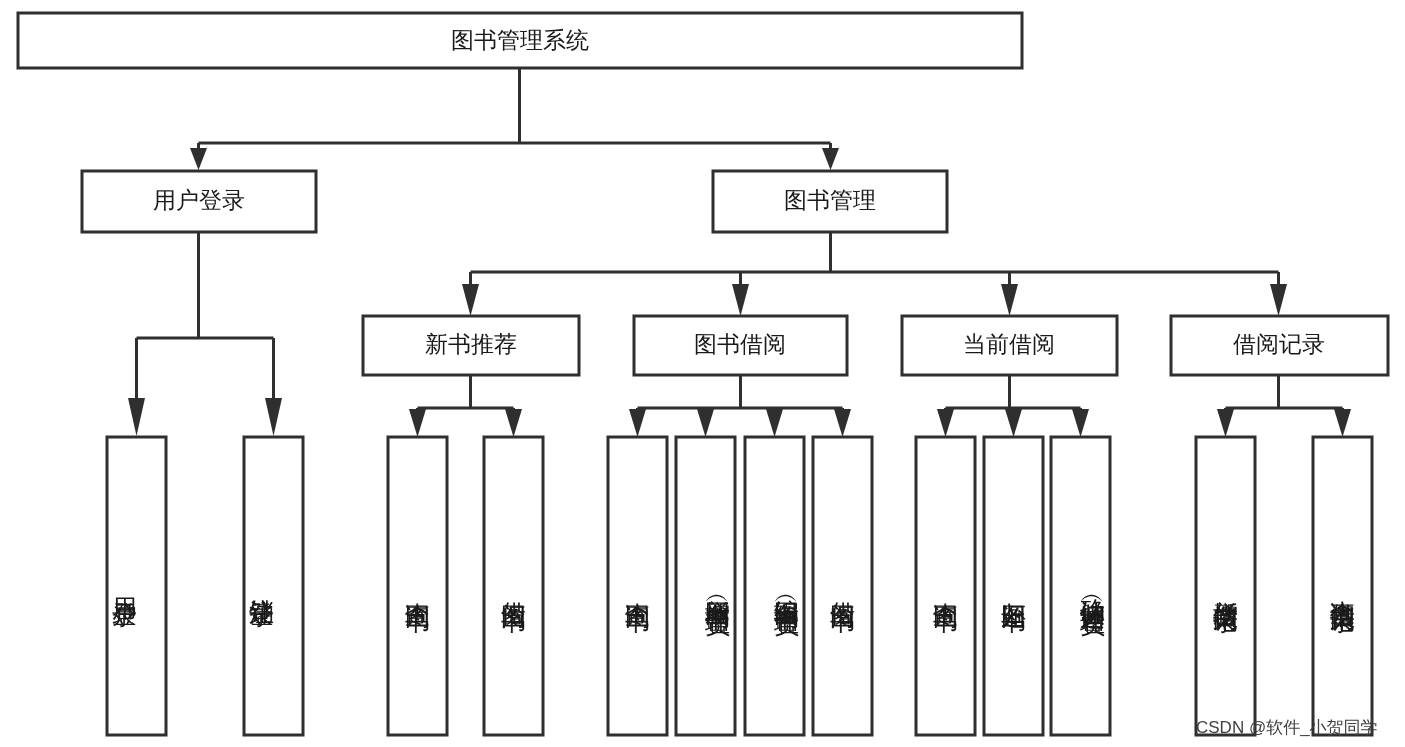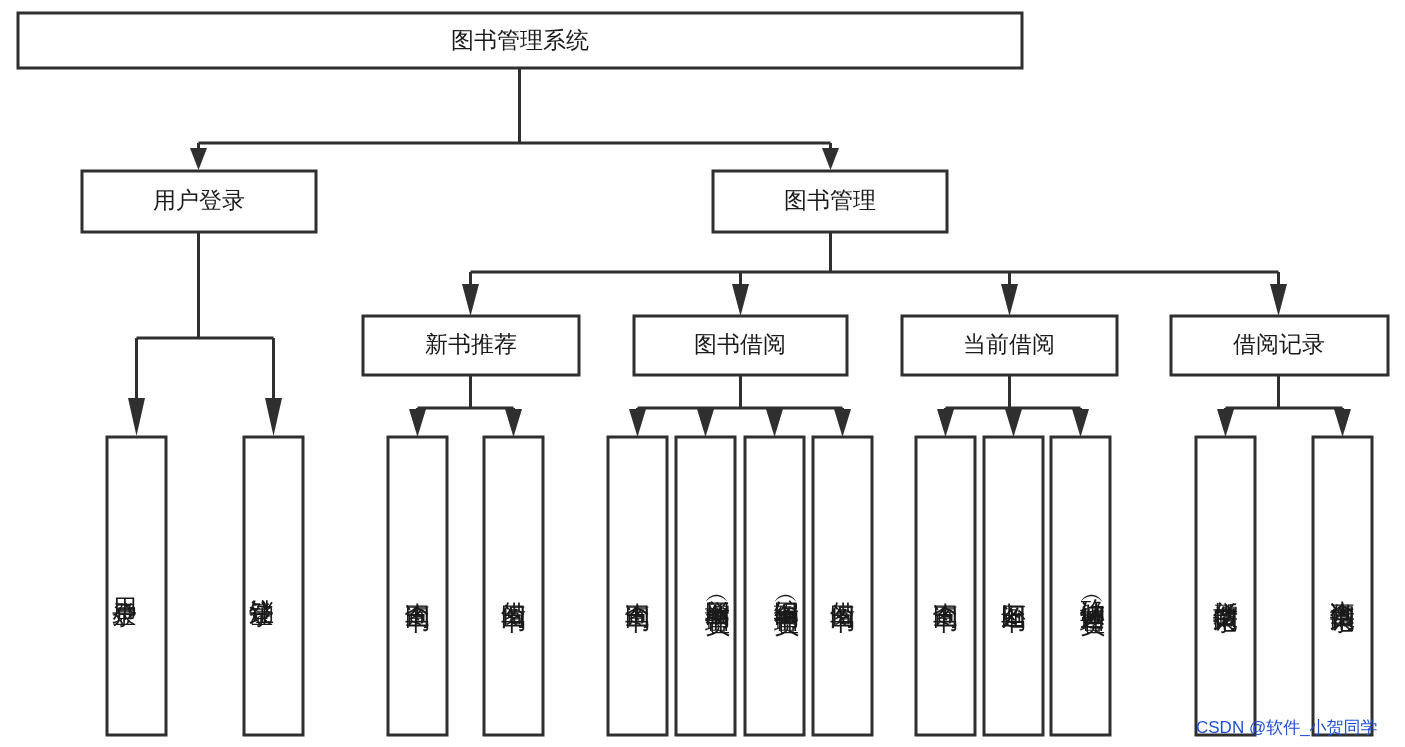--- a/index.html
+++ b/index.html
@@ -58,21 +58,21 @@
     line-height: 1;
     color: #1a1a1a;
     letter-spacing: 2px;
     white-space: nowrap;
     pointer-events: none;
   }
   .watermark {
     position: absolute;
     font-family: "Liberation Sans", "DejaVu Sans", sans-serif;
     font-size: 17px;
-    color: #1d4ed8;
+    color: #404040;
     white-space: nowrap;
   }
 </style>
 </head>
 <body>
 
 <div id="diagram-root">
 
   <svg class="flow" viewBox="0 0 1405 747">
 

